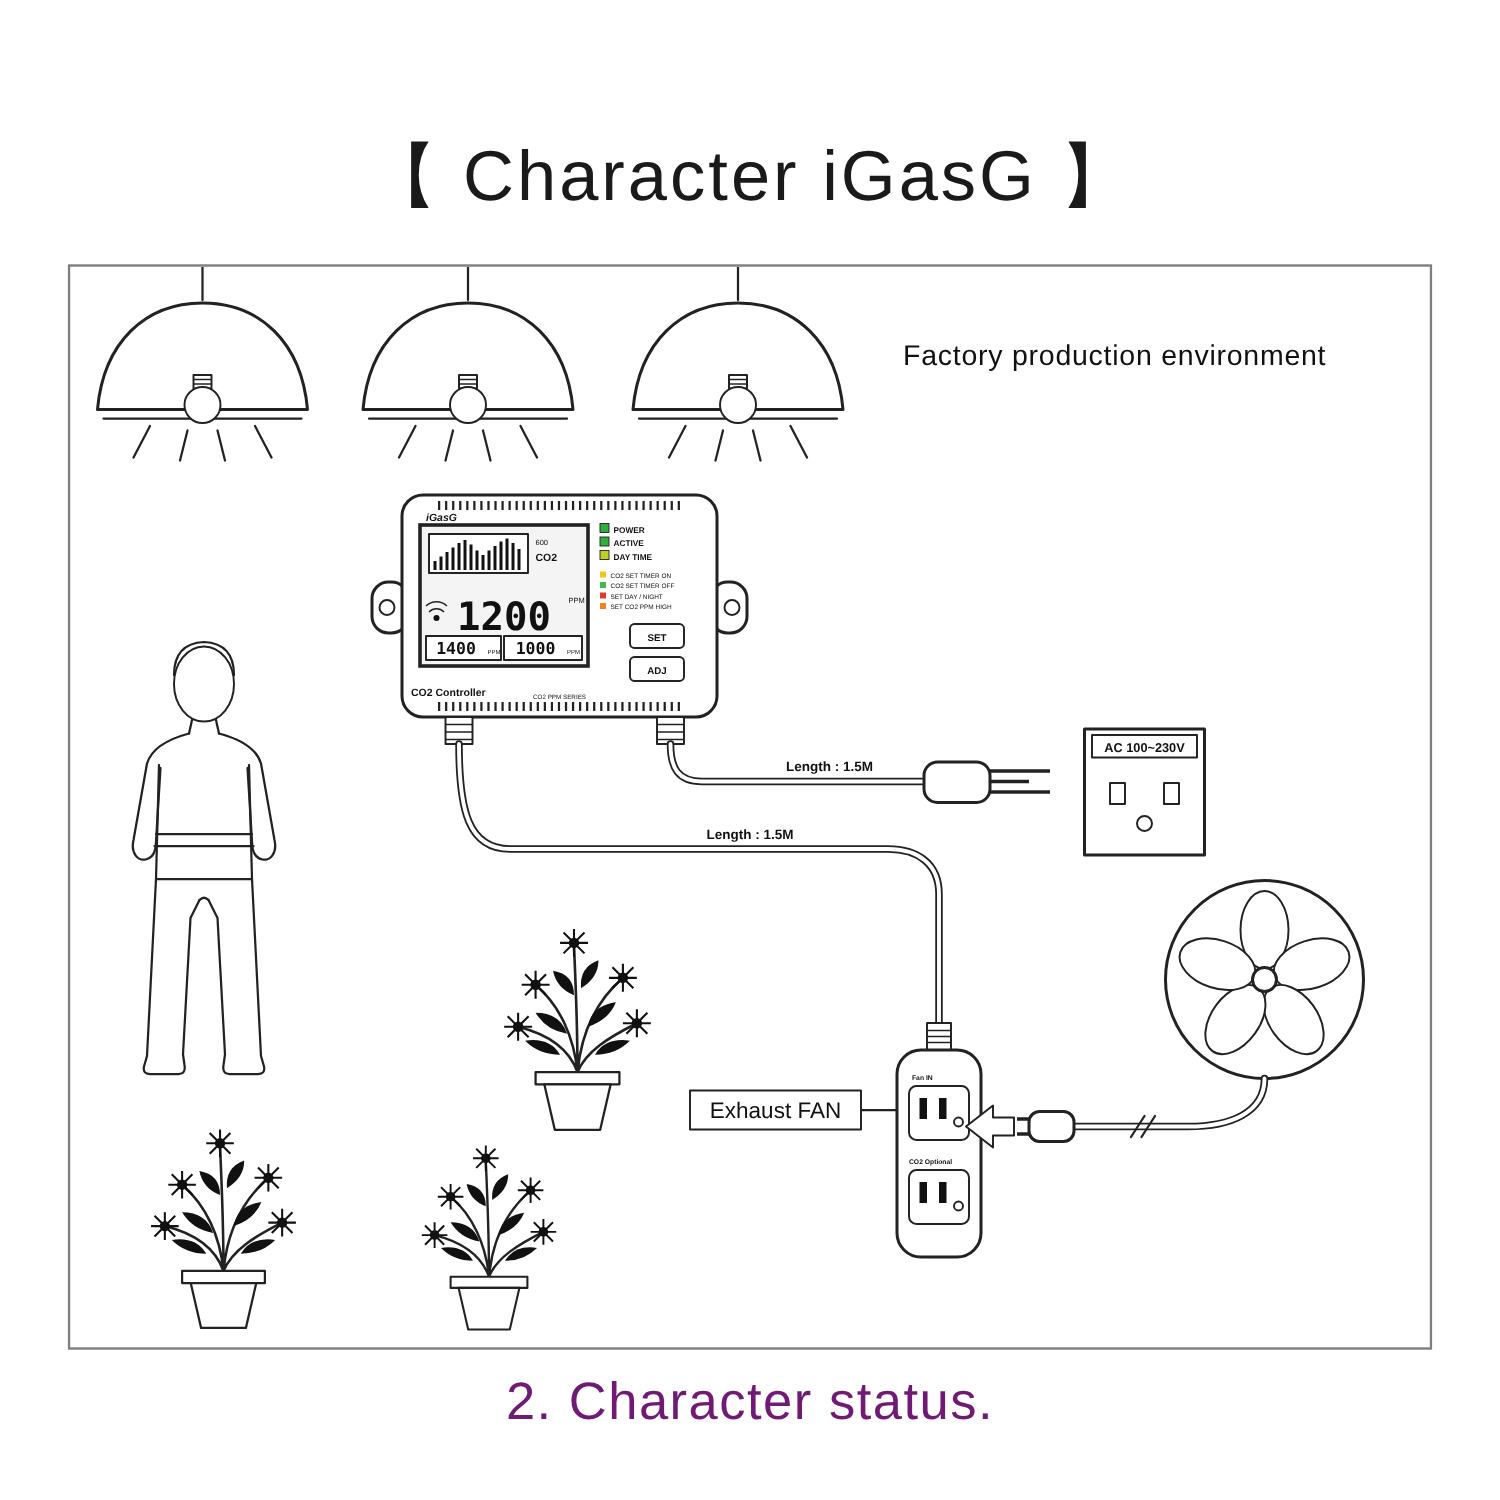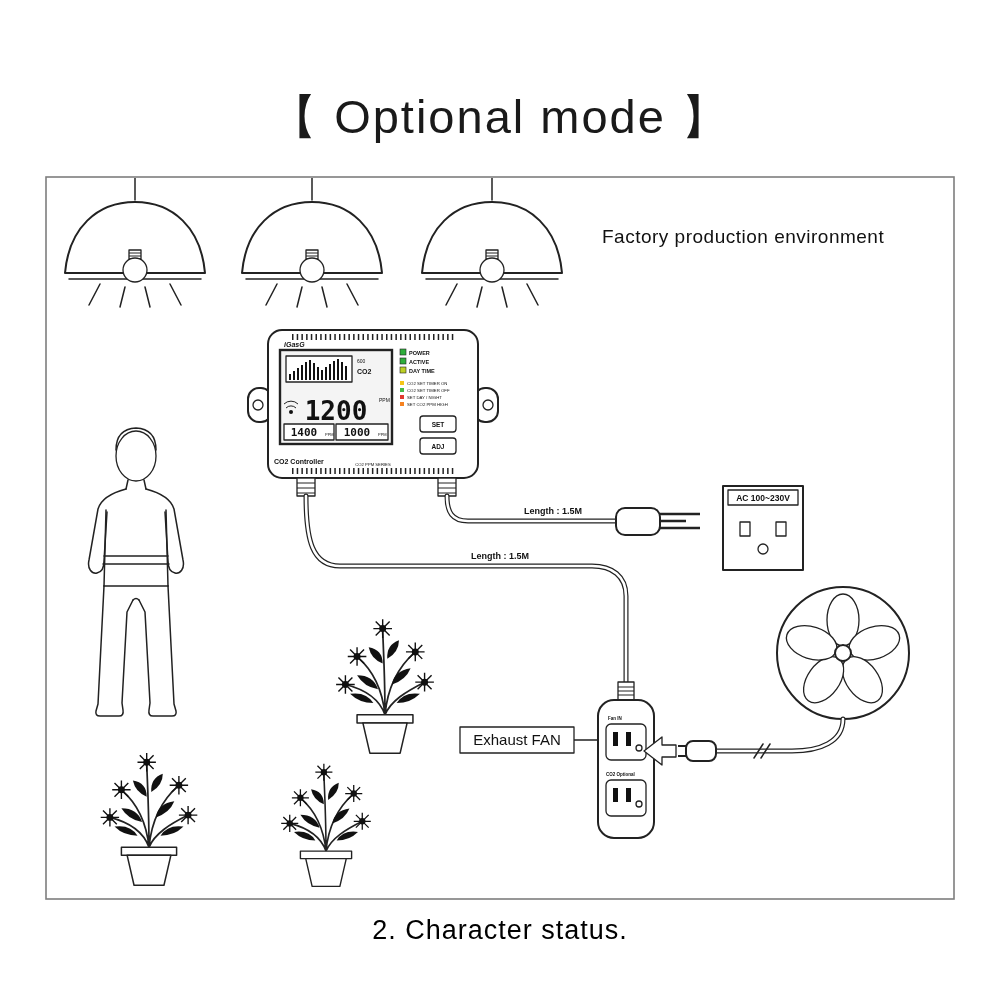--- a/index.html
+++ b/index.html
@@ -1,38 +1,38 @@
 <!DOCTYPE html>
 <html><head>
 <meta charset="utf-8">
 <style>
   html,body{margin:0;padding:0;background:#fff;}
   .page{position:relative;width:1000px;height:1000px;background:#fff;overflow:hidden;
         font-family:"Liberation Sans",sans-serif;color:#111;}
   .title{position:absolute;top:55px;left:0;width:1000px;text-align:center;
          font-size:47px;font-weight:500;letter-spacing:2px;color:#1a1a1a;}
   .caption{position:absolute;top:915px;left:0;width:1000px;text-align:center;
-           font-size:27px;font-weight:400;letter-spacing:1px;color:#000000;}
+           font-size:35px;font-weight:400;letter-spacing:1px;color:#701a75;}
   .frame{position:absolute;left:45px;top:176px;width:910px;height:508px;}
   svg text{font-family:"Liberation Sans",sans-serif;fill:#111;}
   .mono{font-family:"DejaVu Sans Mono",monospace;}
   .ln{stroke:#222;fill:none;stroke-width:1.5;stroke-linecap:round;stroke-linejoin:round;}
   .shape{fill:#fff;stroke:#222;stroke-width:2;stroke-linejoin:round;}
   .shapethin{fill:#fff;stroke:#222;stroke-width:1.3;stroke-linejoin:round;}
   .cable-outer{stroke:#222;stroke-width:5;fill:none;stroke-linecap:round;}
   .cable-inner{stroke:#fff;stroke-width:2.6;fill:none;stroke-linecap:round;}
   .hatch{stroke:#222;stroke-width:1;fill:none;}
   .leafy{fill:#111;stroke:none;}
 </style>
 </head>
 <body>
 
 <div class="page">
 
-  <h1 class="title">【 Optional mode 】</h1>
+  <h1 class="title">【 Character iGasG 】</h1>
 
   <div class="frame">
     <svg width="910" height="724" viewBox="45 176 910 724">
 
       <defs>
         <g id="flower">
           <circle r="3" class="leafy"></circle>
           <path d="M-8 0 H8 M0 -8 V8 M-6 -6 L6 6 M-6 6 L6 -6" stroke="#111" stroke-width="1.2" fill="none"></path>
         </g>
 

